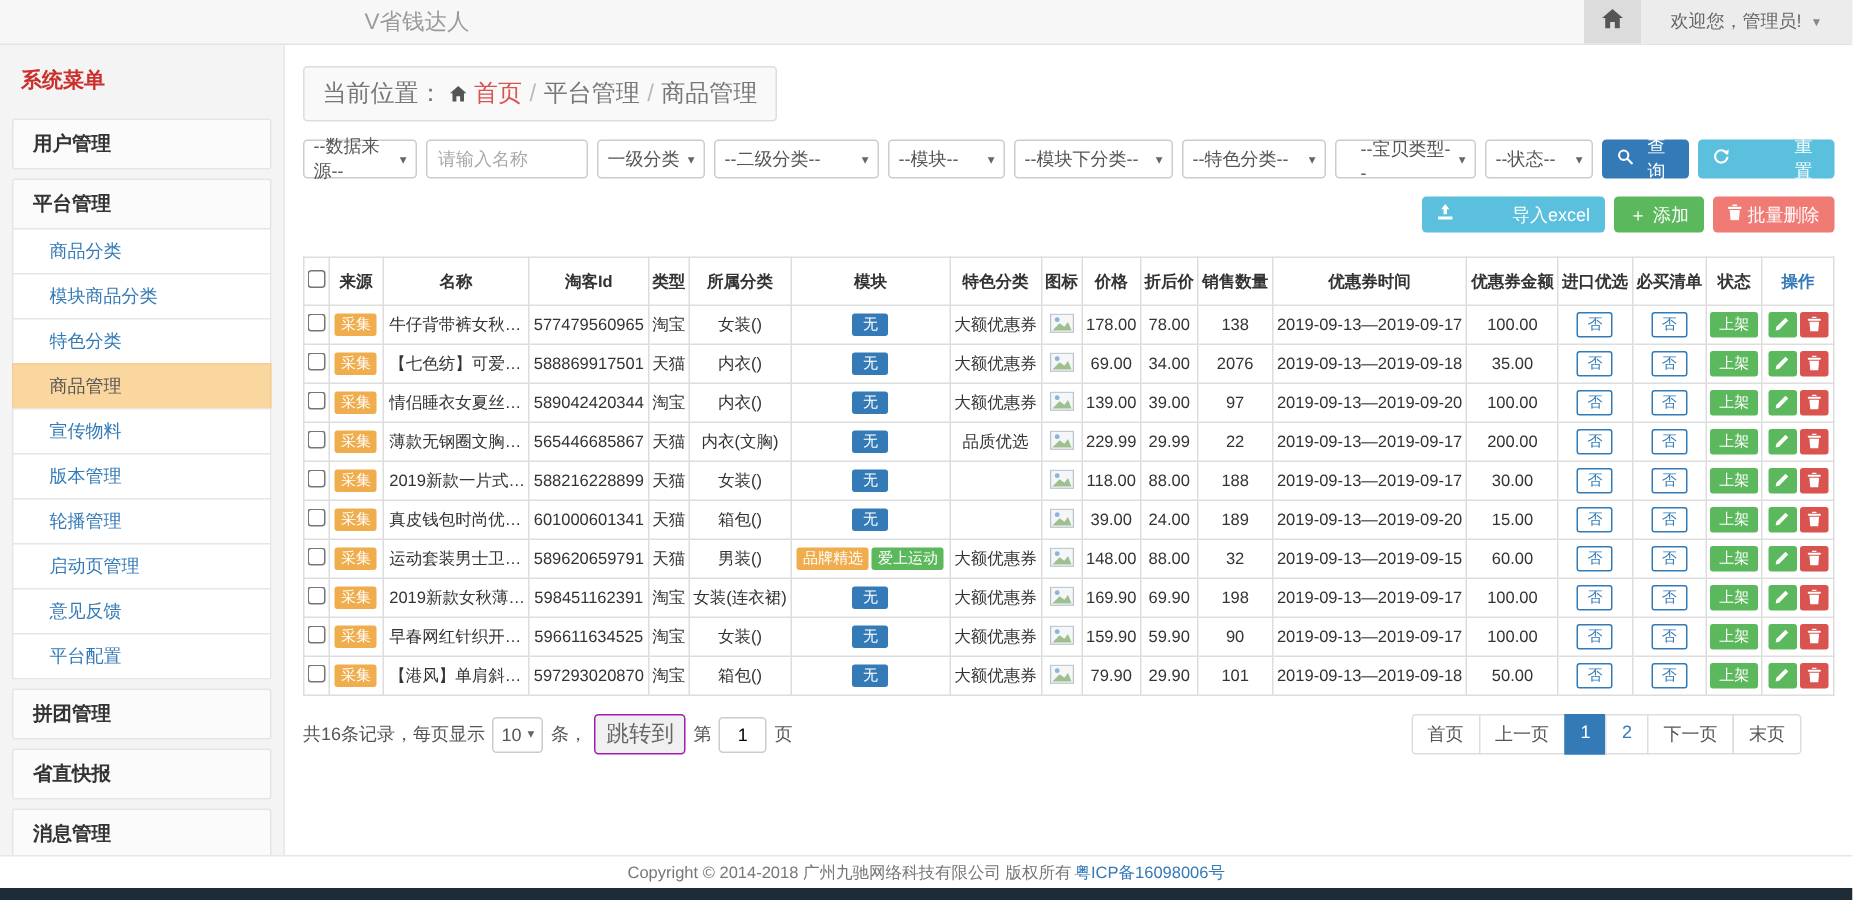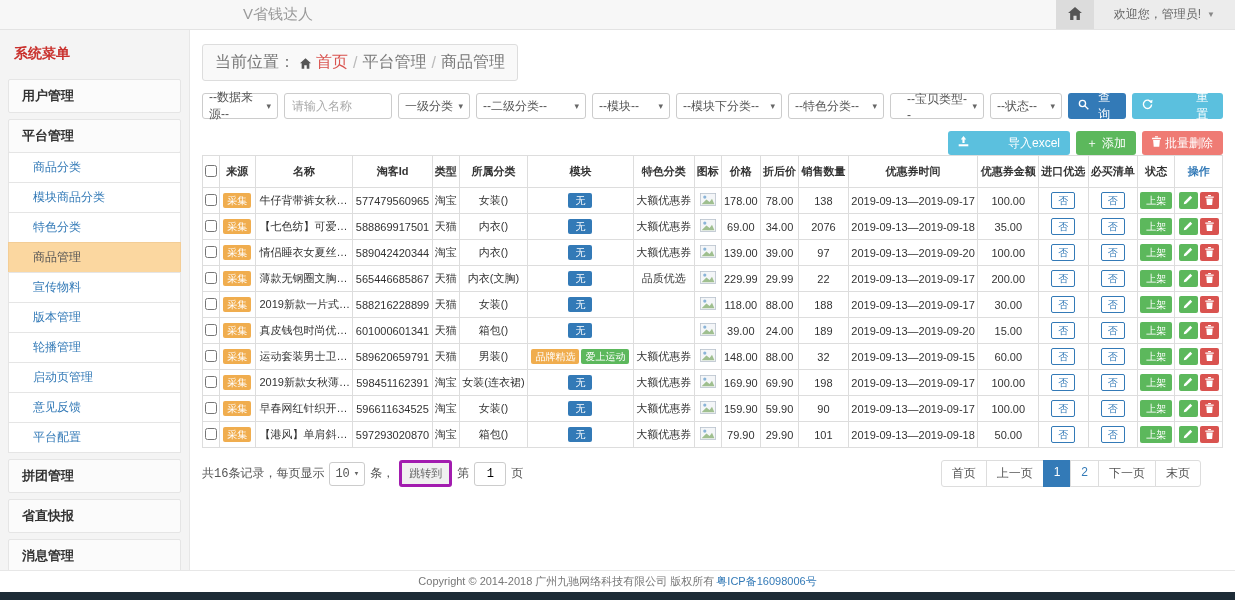--- a/index.html
+++ b/index.html
@@ -47,21 +47,21 @@
     display:inline-flex; align-items:center; gap:4px; cursor:pointer; font-family:inherit; }
   .btn-primary { background:#337ab7; }
   .btn-info { background:#5bc0de;gap:39px; }
   .btn-success { background:#5cb85c; }
   .btn-danger-light { background:#ef7b74; }
 
   .action-bar { display:flex; justify-content:flex-end; gap:6px; margin-top:12px; }
   .action-bar .btn { height:24px; font-size:12px; }
 
   
-  table { width:100%; border-collapse:collapse; margin-top:0; font-size:11px; background:#fff; table-layout:auto; }
+  table { width:100%; border-collapse:collapse; margin-top:16px; font-size:11px; background:#fff; table-layout:auto; }
   th,td { border:1px solid #ddd; padding:4px 2px; text-align:center; white-space:nowrap; color:#333; vertical-align:middle; }
   th { font-weight:bold; padding:8px 2px; background:#fff; }
   th.th-op { color:#337ab7; }
   td.name-td { text-align:left; max-width:97px; overflow:hidden; text-overflow:ellipsis; padding-left:4px; }
   .badge { display:inline-block; color:#fff; font-size:10px; padding:1px 4px; border-radius:2px; margin:0 1px; line-height:13px; }
   .badge-orange { background:#f0ad4e; }
   .badge-blue { background:#337ab7; padding:1px 7px; }
   .badge-green { background:#5cb85c; }
   .btn-outline { background:#fff; border:1px solid #337ab7; color:#337ab7; font-size:10px; border-radius:2px;
     padding:1px 6px; cursor:pointer; font-family:inherit; line-height:13px; }
@@ -69,23 +69,23 @@
     font-family:inherit; line-height:13px; }
   .btn-sm.green { background:#5cb85c; }
   .op-btn { display:inline-flex; align-items:center; justify-content:center; width:19px; height:17px;
     border:none; border-radius:2px; cursor:pointer; margin:0 1px; padding:0; }
   .op-edit { background:#5cb85c; }
   .op-del { background:#d9534f; }
   td input[type=checkbox], th input[type=checkbox] { width:12px; height:12px; }
 
   
   .pager-row { display:flex; align-items:center; justify-content:space-between; margin-top:12px; font-size:12px; color:#555; }
-  .pager-left { display:flex; align-items:center; gap:5px;font-family:Liberation Mono, monospace; }
+  .pager-left { display:flex; align-items:center; gap:5px; }
   .sel-sm { height:24px; padding:0 5px; }
-  .jump { background:#f0f0f0; border:3px solid #a21caf; border-radius:3px; padding:3px 7px; font-size:11px; color:#666; cursor:pointer; }
+  .jump { background:#f0f0f0; border:1px solid #a21caf; border-radius:3px; padding:3px 7px; font-size:15px; color:#666; cursor:pointer; }
   .pg-input { width:32px; height:24px; border:1px solid #ccc; border-radius:3px; text-align:center; font-size:12px; font-family:inherit; }
   .pagination { display:flex; margin-right:22px; }
   .pg-btn { border:1px solid #ddd; background:#fff; color:#555; padding:4px 10px; font-size:12px;
     margin-left:-1px; cursor:pointer; text-decoration:none; }
   .pg-btn.num { color:#337ab7; }
   .pg-btn:first-child { border-radius:3px 0 0 3px; }
   .pg-btn:last-child { border-radius:0 3px 3px 0; }
   .pg-btn.active { background:#337ab7; border-color:#337ab7; color:#fff; }
 
   

